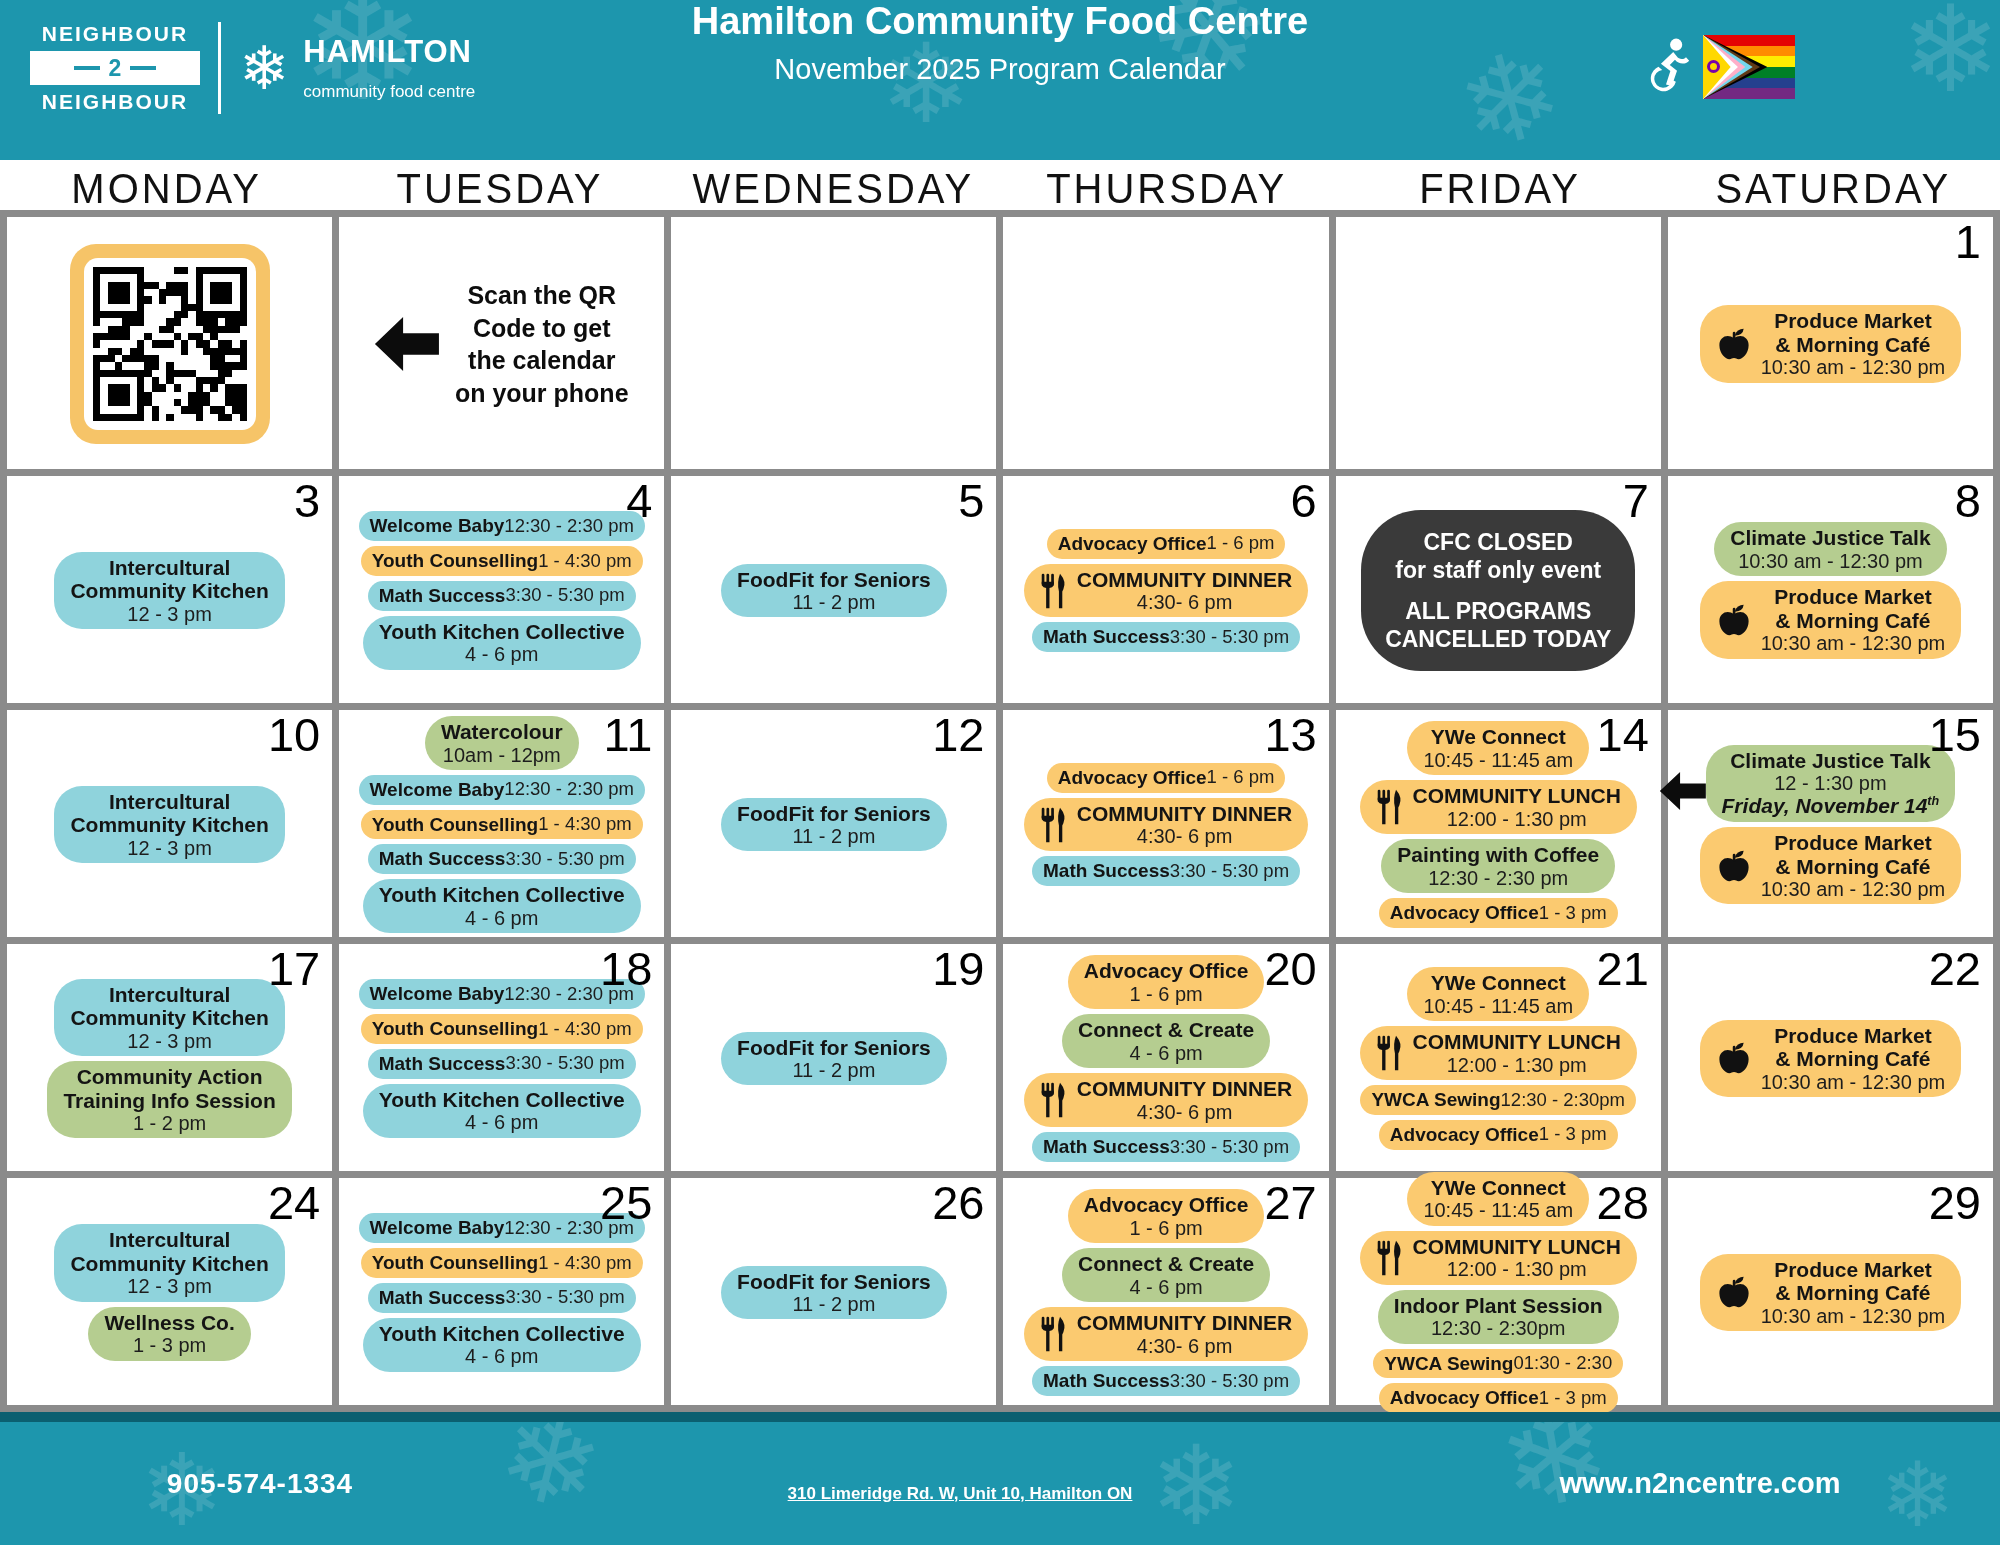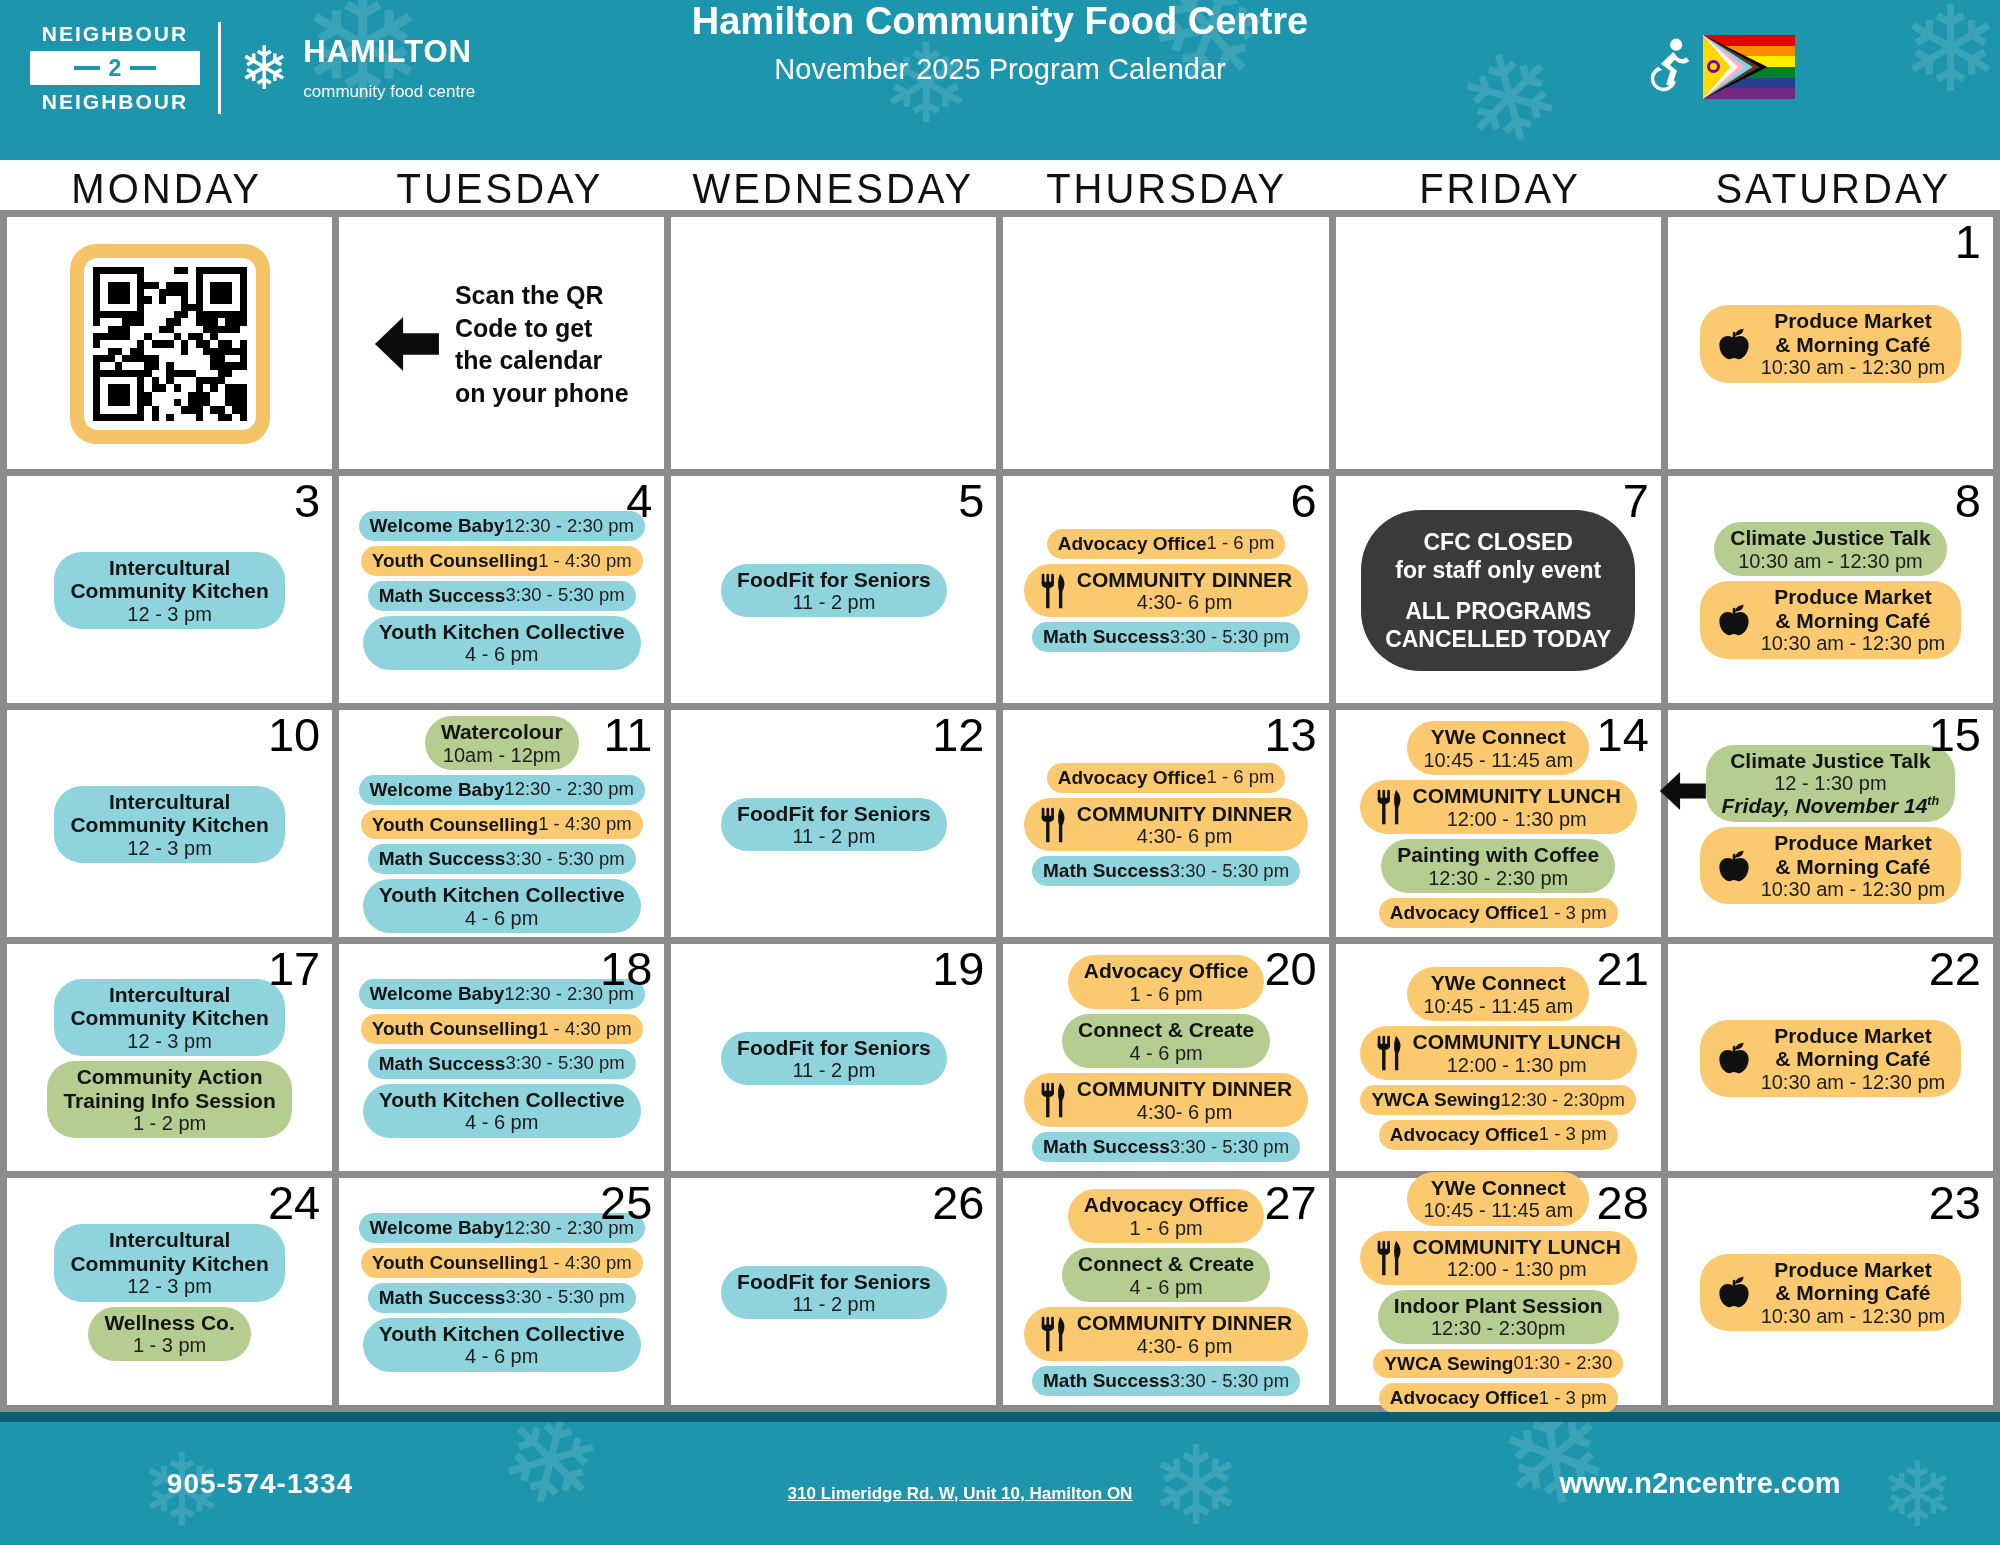--- a/index.html
+++ b/index.html
@@ -67,21 +67,21 @@
   .qr-frame { background:#f6c468; border-radius:26px; padding:14px; }
   .qr-inner { background:#fff; border-radius:14px; padding:9px; }
   .qr-inner svg { display:block; }
 
   
   .note-wrap { display:flex; align-items:center; gap:16px; }
   .arrow-left { width:64px; height:54px; background:#0c0c0c;
                 clip-path:polygon(0 50%,44% 0,44% 30%,100% 30%,100% 70%,44% 70%,44% 100%); flex:0 0 auto; }
   .arrow-sm { position:absolute; left:-8px; top:62px; width:46px; height:38px; background:#0c0c0c;
               clip-path:polygon(0 50%,44% 0,44% 30%,100% 30%,100% 70%,44% 70%,44% 100%); }
-  .note-text { font-weight:bold; font-size:25px; color:#0d0d0d; line-height:1.3; }
+  .note-text { font-weight:bold; font-size:25px; color:#0d0d0d; text-align:center; line-height:1.3; }
 
   
   .footer-line { position:absolute; left:0; top:1412px; width:2000px; height:10px; background:#0b5f70; }
   .footer { position:absolute; left:0; top:1422px; width:2000px; height:123px; background:#1d96ad; color:#fff;
             display:grid; grid-template-columns:26% 44% 30%; align-items:center; overflow:hidden; }
   .footer > div { text-align:center; position:relative; z-index:2; }
   .f-phone { font-size:28px; font-weight:bold; letter-spacing:1px; }
   .f-addr1 { font-size:26px; font-weight:bold; }
   .f-addr2 { font-size:17px; font-weight:bold; margin-top:20px;text-decoration:underline; }
   .f-web { font-size:29px; font-weight:bold; }
@@ -952,21 +952,21 @@
           </div>
         </div>
         <div class="pill pill-yellow pill-inline">
           <div class="pill-text">
             <div class="ln"><b>Advocacy Office </b></div>
             <div class="ln">1 - 3 pm</div>
           </div>
         </div>
       </div>
       <div class="cell">
-        <div class="date">23</div>
+        <div class="date">29</div>
         <div class="pill pill-yellow">
           <svg class="icon-svg" width="36" height="36" viewBox="0 0 32 32">
             <g fill="#111">
               <path d="M16 11 C10.5 6.5 3 9.5 3 17 c0 7.5 5.8 12.5 8.8 12.5 c2 0 2.4 -1 4.2 -1 c1.8 0 2.2 1 4.2 1 c3 0 8.8 -5 8.8 -12.5 c0 -7.5 -7.5 -10.5 -13 -6 z"></path>
               <rect x="14.9" y="5" width="2.4" height="7" rx="1.2"></rect>
               <path d="M17 7.6 q1.6 -4.6 7.6 -5.1 q-0.6 5.6 -7.6 6.1 z"></path>
             </g>
           </svg>
           <div class="pill-text">
             <div class="ln"><b>Produce Market</b></div>

